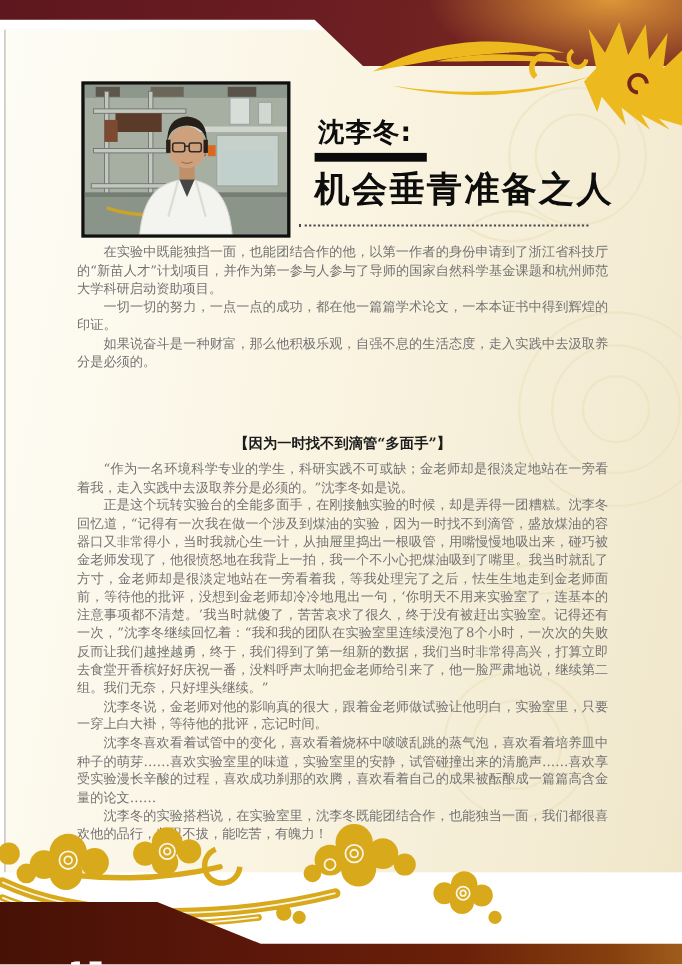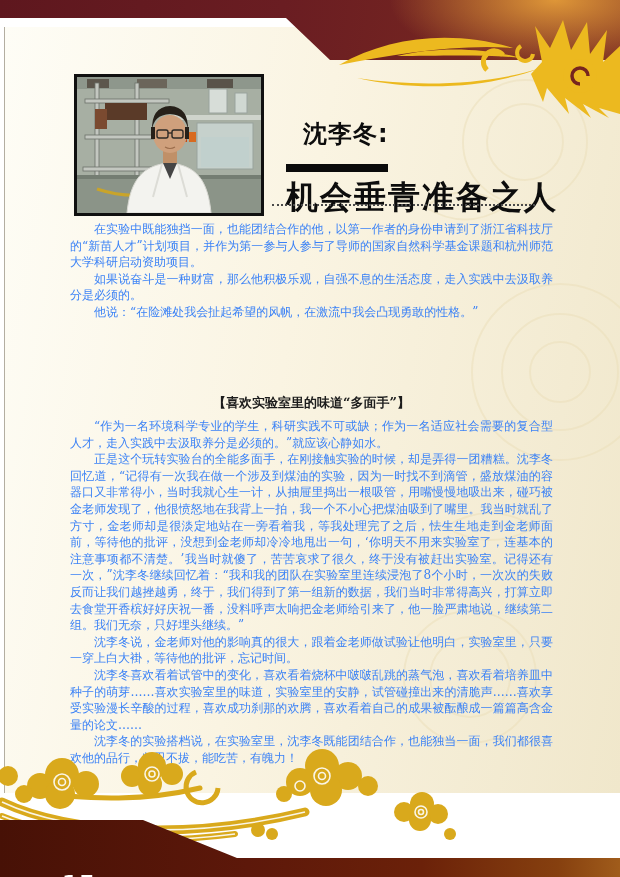--- a/index.html
+++ b/index.html
@@ -26,29 +26,29 @@
   }
   .left-rule{position:absolute;left:4px;top:27px;width:1px;height:766px;background:#b3aea1;z-index:2;}
   .watermark{position:absolute;left:0;top:0;width:615px;height:766px;opacity:.55;}
   
   .photo{
     position:absolute;left:74px;top:74px;width:184px;height:136px;
     border:3px solid #101010;background:#a7afa3;z-index:3;
   }
   
   .title-block{position:absolute;left:286px;top:104px;z-index:3;color:#0d0d0d;}
-  .title-name{font-size:24px;font-weight:900;letter-spacing:1px;line-height:1.1;margin:17px;}
+  .title-name{font-size:24px;font-weight:900;letter-spacing:1px;line-height:1.1;margin:3px;}
   .title-bar{width:102px;height:8px;background:#0b0b0b;margin-top:6px;}
   .title-sub{font-size:32px;font-weight:900;letter-spacing:2px;line-height:1.1;margin:8px 0 0 0;}
   .dotted-rule{position:absolute;left:272px;top:204px;width:263px;height:0;border-top:2px dotted #4a4a4a;z-index:3;}
   
   .bodytext{
     position:absolute;left:70px;width:483px;z-index:3;
     font-family:"DejaVu Serif","Liberation Serif",serif;
-    font-size:12px;line-height:16.6px;color:#3b82f6;text-align:justify;
+    font-size:12px;line-height:16.6px;color:#737373;text-align:justify;
   }
   .bodytext p{margin:0;text-indent:2em;}
   .intro{top:221px;}
   .section-heading{
     position:absolute;left:70px;top:394px;width:483px;z-index:3;
     font-family:"DejaVu Serif","Liberation Serif",serif;
     font-size:13px;font-weight:700;color:#1c1c1c;text-align:center;
   }
   .section-body{top:418px;}
   
@@ -148,28 +148,28 @@
 
 <div class="title-block">
   <h1 class="title-name">沈李冬:</h1>
   <div class="title-bar"></div>
   <h2 class="title-sub">机会垂青准备之人</h2>
 </div>
 <div class="dotted-rule"></div>
 
 <div class="bodytext intro">
   <p>在实验中既能独挡一面，也能团结合作的他，以第一作者的身份申请到了浙江省科技厅的“新苗人才”计划项目，并作为第一参与人参与了导师的国家自然科学基金课题和杭州师范大学科研启动资助项目。</p>
+  <p>一切一切的努力，一点一点的成功，都在他一篇篇学术论文，一本本证书中得到辉煌的印证。</p>
   <p>如果说奋斗是一种财富，那么他积极乐观，自强不息的生活态度，走入实践中去汲取养分是必须的。</p>
-  <p>他说：“在险滩处我会扯起希望的风帆，在激流中我会凸现勇敢的性格。”</p>
-</div>
-
-<div class="section-heading">【喜欢实验室里的味道“多面手”】</div>
+</div>
+
+<div class="section-heading">【因为一时找不到滴管“多面手”】</div>
 
 <div class="bodytext section-body">
-  <p>“作为一名环境科学专业的学生，科研实践不可或缺；作为一名适应社会需要的复合型人才，走入实践中去汲取养分是必须的。”就应该心静如水。</p>
+  <p>“作为一名环境科学专业的学生，科研实践不可或缺；金老师却是很淡定地站在一旁看着我，走入实践中去汲取养分是必须的。”沈李冬如是说。</p>
   <p>正是这个玩转实验台的全能多面手，在刚接触实验的时候，却是弄得一团糟糕。沈李冬回忆道，“记得有一次我在做一个涉及到煤油的实验，因为一时找不到滴管，盛放煤油的容器口又非常得小，当时我就心生一计，从抽屉里捣出一根吸管，用嘴慢慢地吸出来，碰巧被金老师发现了，他很愤怒地在我背上一拍，我一个不小心把煤油吸到了嘴里。我当时就乱了方寸，金老师却是很淡定地站在一旁看着我，等我处理完了之后，怯生生地走到金老师面前，等待他的批评，没想到金老师却冷冷地甩出一句，‘你明天不用来实验室了，连基本的注意事项都不清楚。’我当时就傻了，苦苦哀求了很久，终于没有被赶出实验室。记得还有一次，”沈李冬继续回忆着：“我和我的团队在实验室里连续浸泡了8个小时，一次次的失败反而让我们越挫越勇，终于，我们得到了第一组新的数据，我们当时非常得高兴，打算立即去食堂开香槟好好庆祝一番，没料呼声太响把金老师给引来了，他一脸严肃地说，继续第二组。我们无奈，只好埋头继续。”</p>
   <p>沈李冬说，金老师对他的影响真的很大，跟着金老师做试验让他明白，实验室里，只要一穿上白大褂，等待他的批评，忘记时间。</p>
   <p>沈李冬喜欢看着试管中的变化，喜欢看着烧杯中啵啵乱跳的蒸气泡，喜欢看着培养皿中种子的萌芽……喜欢实验室里的味道，实验室里的安静，试管碰撞出来的清脆声……喜欢享受实验漫长辛酸的过程，喜欢成功刹那的欢腾，喜欢看着自己的成果被酝酿成一篇篇高含金量的论文……</p>
   <p>沈李冬的实验搭档说，在实验室里，沈李冬既能团结合作，也能独当一面，我们都很喜欢他的品行，坚忍不拔，能吃苦，有魄力！</p>
 </div>
 
 <svg class="clouds" viewBox="0 0 480 110">
   <g fill="none" stroke="#d9a91c" stroke-linecap="round">
     <path d="M2,60 C70,92 190,98 305,70" stroke-width="9"></path>
     <path d="M2,74 C60,98 150,103 235,92" stroke-width="6"></path>

